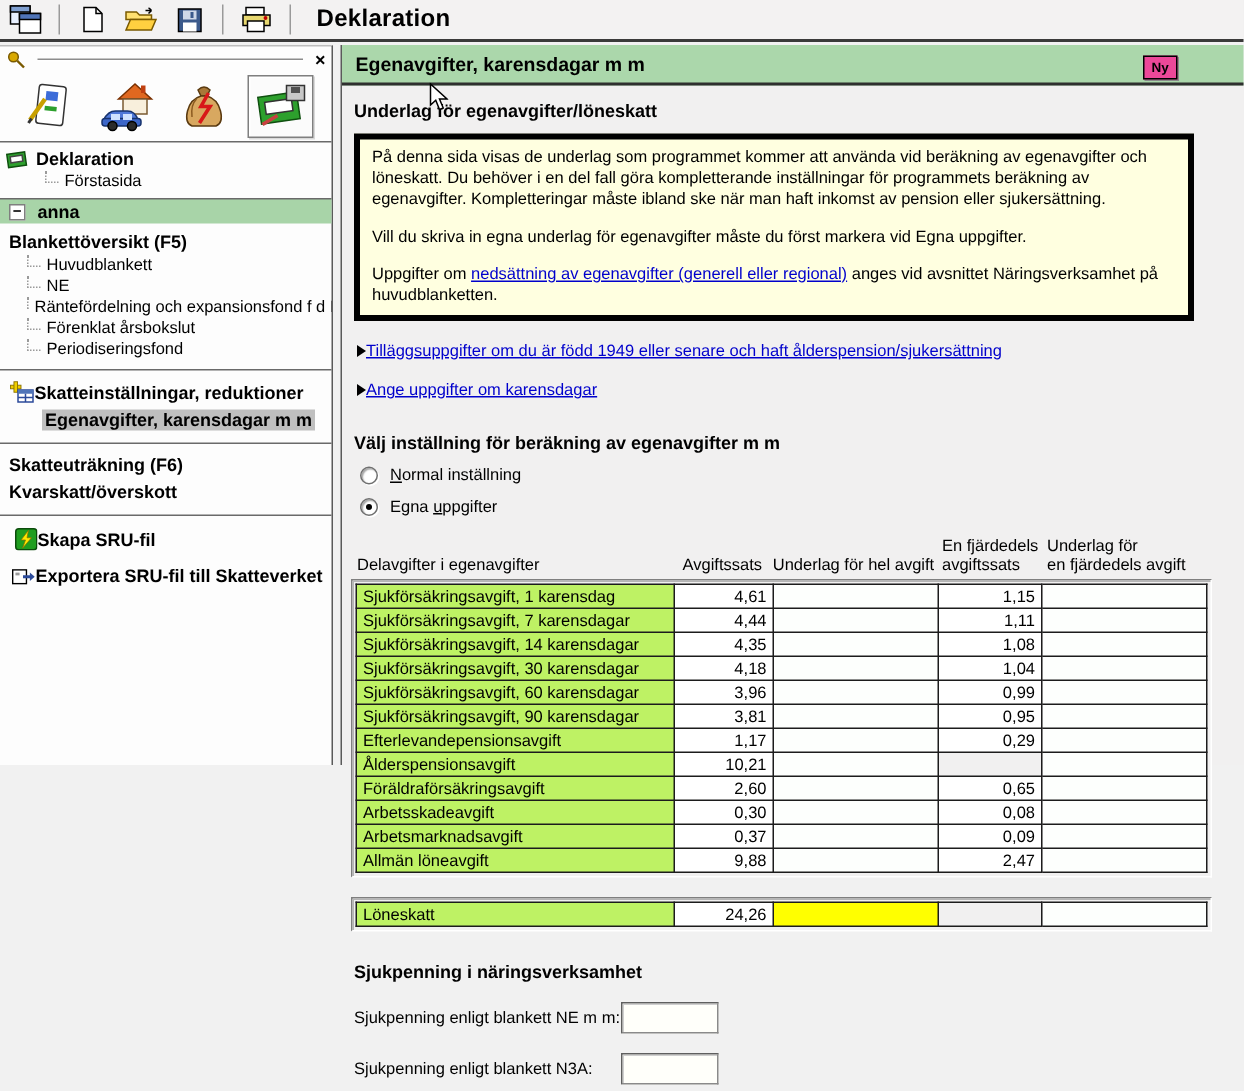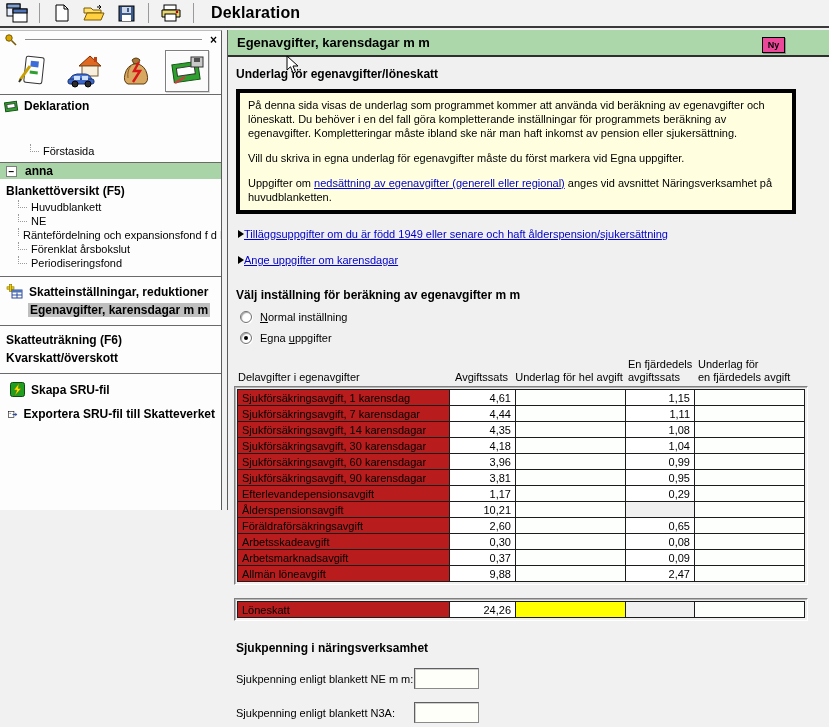--- a/index.html
+++ b/index.html
@@ -18,29 +18,29 @@
   .sidebar { position:absolute; left:0; top:30px; width:222px; bottom:0; background:#fdfdfd;
              border-right:1px solid #5a5a5a; border-top:1px solid #bdbdbd; }
   .side-head { height:17px; display:flex; align-items:center; padding:0 4px; gap:4px; }
   .groove { flex:1; height:2px; border-top:1px solid #8c8c8c; border-bottom:1px solid #fff; margin:0 4px; }
   .close-x { font-size:12px; font-weight:bold; line-height:10px; cursor:default; }
   .icon-row { height:46px; display:flex; align-items:center; justify-content:space-around; padding:0 8px; }
   .big-icon { width:44px; height:42px; display:flex; align-items:center; justify-content:center; }
   .big-icon.sel { border:1px solid #7f7f7f; background:#fbfbfb; box-shadow:inset 1px 1px 0 #ffffff, 1px 1px 0 #d9d9d9; }
   .tree-block { border-top:1px solid #6a6a6a; padding:3px 0 4px 0; }
   .tree-root { display:flex; align-items:center; gap:5px; padding:1px 4px; font-weight:bold; font-size:12px; }
-  .tree-child { display:flex; align-items:center; padding:1px 0 1px 30px;margin-top:30px; }
+  .tree-child { display:flex; align-items:center; padding:1px 0 1px 30px; }
   .elbow { width:9px; height:8px; border-left:1px dotted #9a9a9a; border-bottom:1px dotted #9a9a9a; margin-right:4px; margin-top:-6px; }
   .client-row { border-top:1px solid #6a6a6a; background:#a8d4a8; height:17px; display:flex; align-items:center; gap:8px; padding:0 6px; font-weight:bold; font-size:12px; }
   .expand-box { width:11px; height:11px; background:#fff; border:1px solid #7f7f7f; display:flex; align-items:center; justify-content:center; font-size:10px; line-height:9px; }
   .nav { padding:3px 0; }
   .nav-heading { font-weight:bold; font-size:12px; padding:2px 6px; }
   .nav-item { display:flex; align-items:center; padding:1px 0 1px 18px; white-space:nowrap; overflow:hidden; }
   .nav-divider { border-top:1px solid #6a6a6a; margin:6px 0 5px 0; }
-  .nav-bold { font-weight:bold; font-size:12px; display:flex; align-items:center; gap:6px; padding:2px 6px; white-space:nowrap; }
+  .nav-bold { font-weight:bold; font-size:12px; display:flex; align-items:center; padding:2px 6px; white-space:nowrap; }
   .nav-bold .lbl-box { padding:0 2px; }
   .sel-gray { background:#bfbfbf; }
   .indent-28 { padding-left:28px; }
 
   
   .main { position:absolute; left:227px; top:30px; right:0; bottom:0; border-left:1px solid #5a5a5a; background:#f1f0f0; }
   .main-header { height:27px; background:#abd7ab; border-bottom:2px solid #2f2f2f; display:flex; align-items:center; padding:0 9px; position:relative; }
   .main-title { font-weight:bold; font-size:13px; }
   .ny-btn { position:absolute; right:44px; top:7px; width:23px; height:16px; background:#ec4899; border:1px solid #000;
             box-shadow:1px 1px 0 #8a8a8a; font-size:9px; font-weight:bold; display:flex; align-items:center; justify-content:center; }
@@ -65,21 +65,21 @@
   .th2 { width:66px; text-align:right; padding-right:6px; }
   .th3 { width:110px; text-align:center; }
   .th4 { width:70px; padding-left:4px; }
   .th5 { width:110px; padding-left:4px; }
 
   
   .tablewrap { width:574px; border:1px solid #7f7f7f; border-right-color:#fff; border-bottom-color:#fff;
                box-shadow:inset 1px 1px 0 #b5b5b5; padding:2px; background:#f1f0f0; }
   table.rates { border-collapse:collapse; width:100%; table-layout:fixed; }
   table.rates td { border:1px solid #1c1c1c; height:16px; padding:0 4px; overflow:hidden; white-space:nowrap; }
-  td.c-label { background:#b91c1c; }
+  td.c-label { background:#bef264; }
   td.c-num { background:#fff; text-align:right; }
   td.c-base { background:#fdfffd; }
   td.nocell { border-left:none; border-right:none; border-top:none; border-bottom:none; background:transparent; }
   td.yellow { background:#ffff00; }
   .lonewrap { margin-top:13px; }
 
   
   .sjuk-heading { font-weight:bold; font-size:12px; margin:20px 0 0 2px; }
   .field-row { display:flex; align-items:center; margin:13px 0 0 2px; }
   .field-row label { width:178px; }

